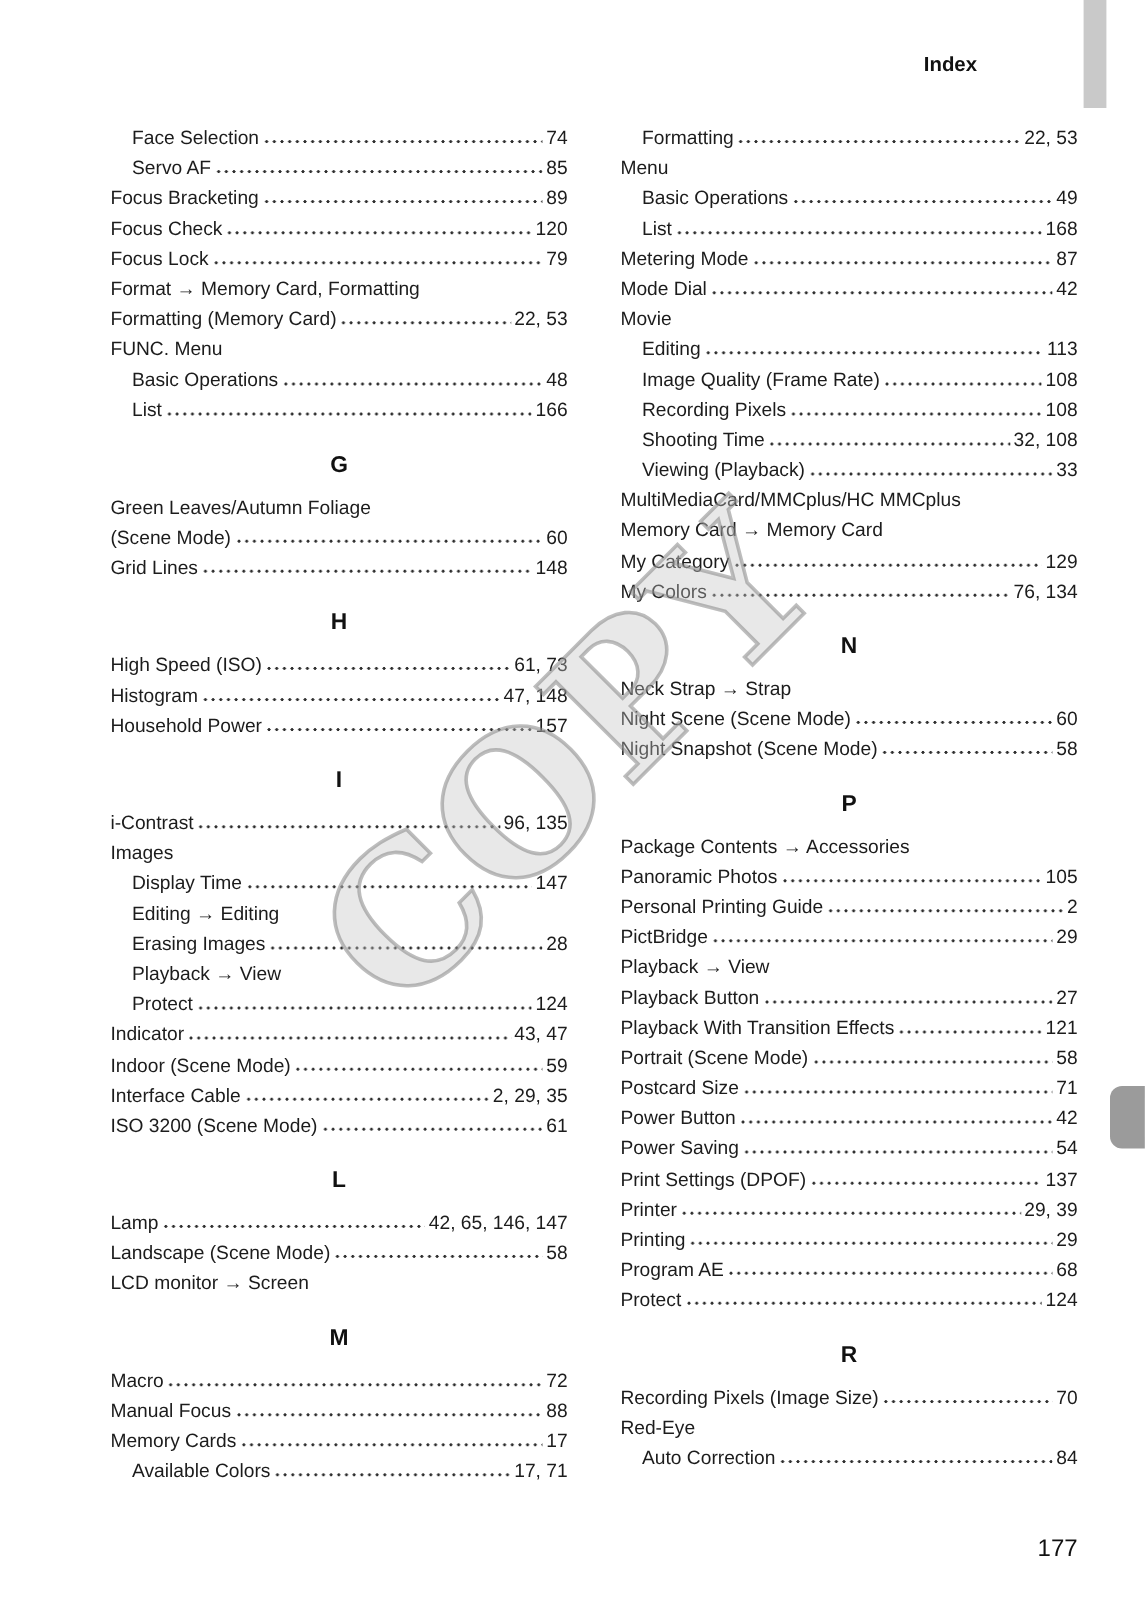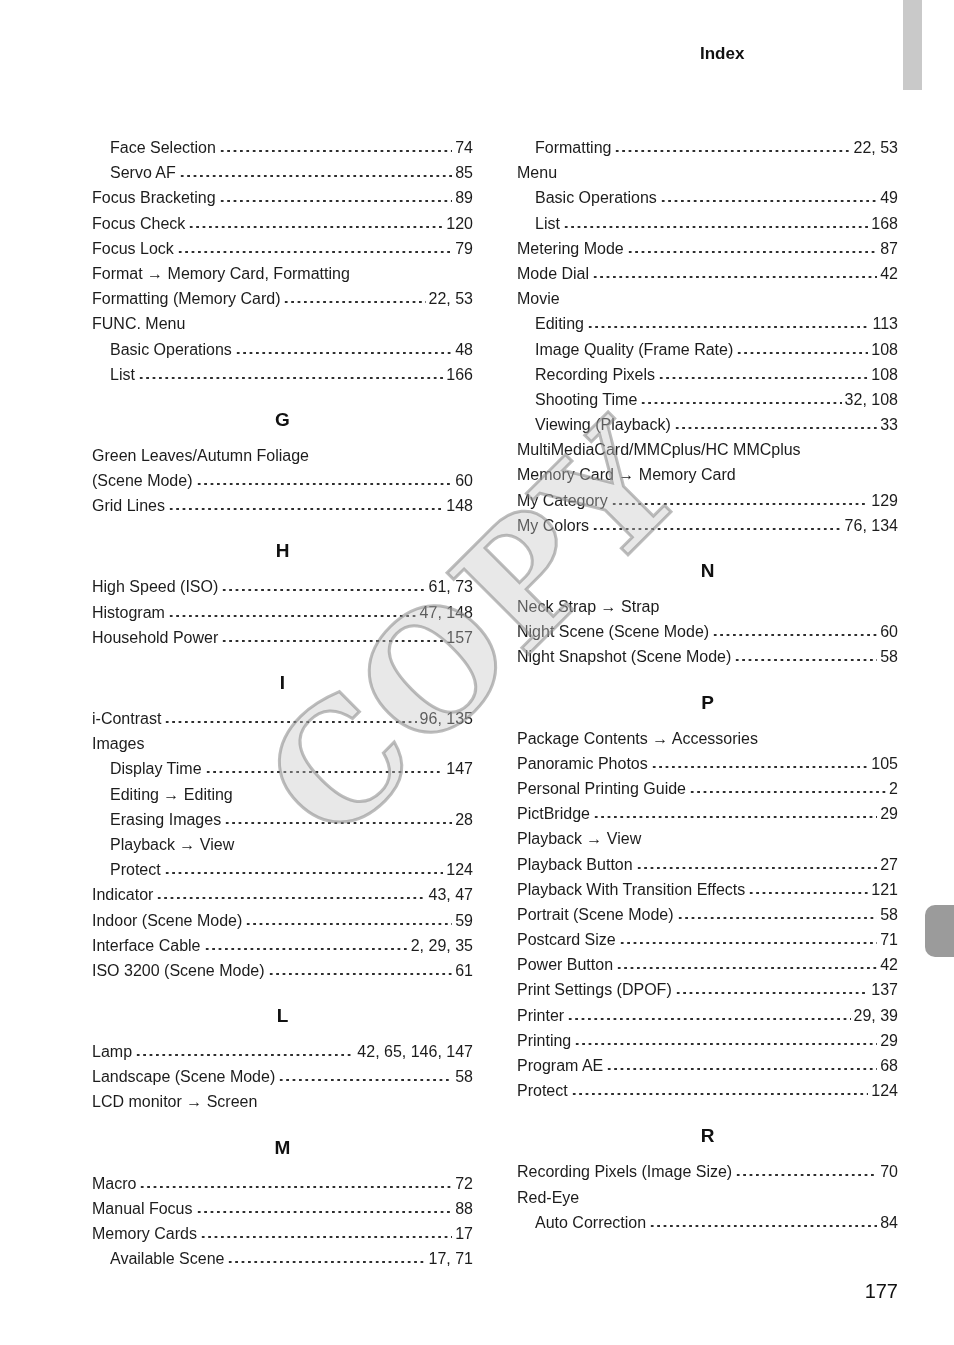--- a/index.html
+++ b/index.html
@@ -14,21 +14,21 @@
     font-family: "Liberation Sans", sans-serif;
     color: #1c1c1c;
     overflow: hidden;
   }
 
   .index-title {
     position: absolute;
     top: 44px;
     left: 700px;
     width: 184px;
-    text-align: left;
+    text-align: center;
     font-size: 17px;
     font-weight: bold;
     color: #111;
   }
 
   .tab-top {
     position: absolute;
     left: 903px;
     top: 0;
     width: 19px;
@@ -42,21 +42,20 @@
     width: 29px;
     height: 52px;
     background: #9b9b9b;
     border-radius: 10px 0 0 10px;
   }
 
   .col {
     position: absolute;
     top: 103px;
     width: 381px;
-    margin-top: 32px;
   }
   .col-left  { left: 92px;  }
   .col-right { left: 517px; }
 
   .entry {
     display: flex;
     align-items: baseline;
     font-size: 16px;
     line-height: 25.2px;
     height: 25.2px;
@@ -277,21 +276,21 @@
       <span class="label">Manual Focus</span>
       <span class="leader"></span>
       <span class="pagenum">88</span>
     </div>
     <div class="entry">
       <span class="label">Memory Cards</span>
       <span class="leader"></span>
       <span class="pagenum">17</span>
     </div>
     <div class="entry indent">
-      <span class="label">Available Scene</span>
+      <span class="label">Available Colors</span>
       <span class="leader"></span>
       <span class="pagenum">17, 71</span>
     </div>
   </div>
 <div class="col col-right">
     <div class="entry indent">
       <span class="label">Formatting</span>
       <span class="leader"></span>
       <span class="pagenum">22, 53</span>
     </div>
@@ -417,20 +416,25 @@
       <span class="label">Postcard Size</span>
       <span class="leader"></span>
       <span class="pagenum">71</span>
     </div>
     <div class="entry">
       <span class="label">Power Button</span>
       <span class="leader"></span>
       <span class="pagenum">42</span>
     </div>
     <div class="entry">
+      <span class="label">Power Saving</span>
+      <span class="leader"></span>
+      <span class="pagenum">54</span>
+    </div>
+    <div class="entry">
       <span class="label">Print Settings (DPOF)</span>
       <span class="leader"></span>
       <span class="pagenum">137</span>
     </div>
     <div class="entry">
       <span class="label">Printer</span>
       <span class="leader"></span>
       <span class="pagenum">29, 39</span>
     </div>
     <div class="entry">

